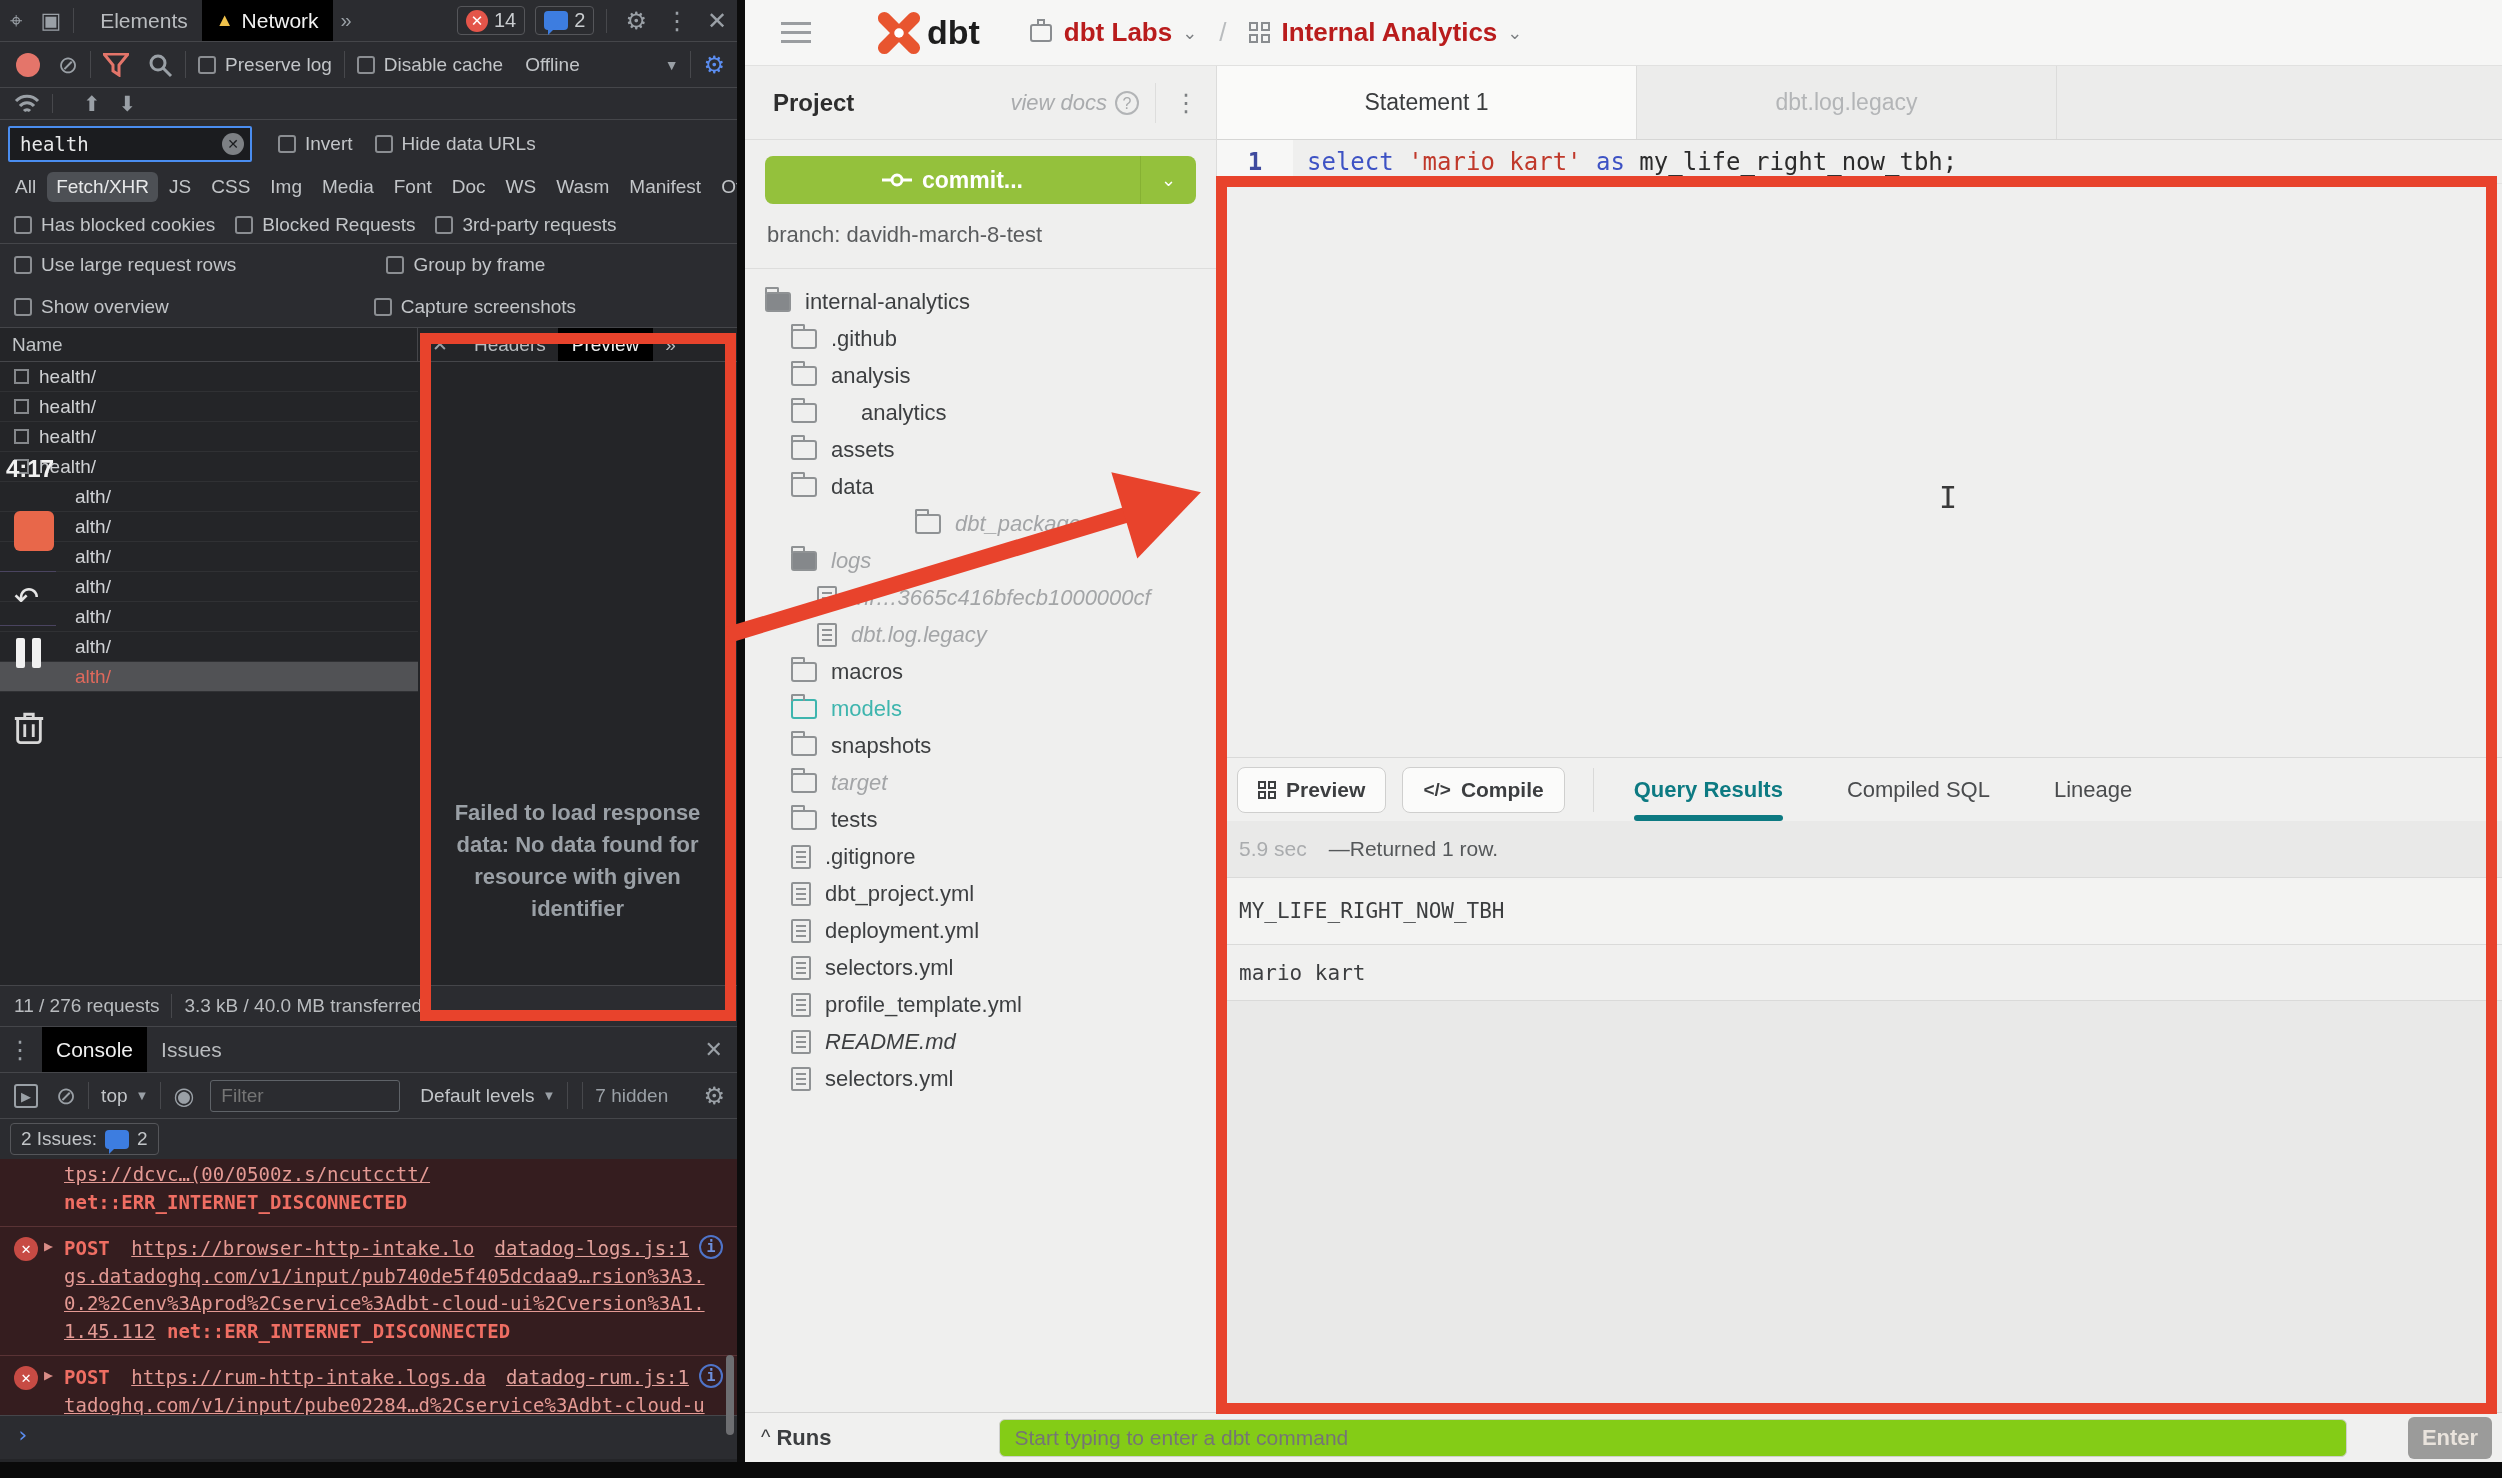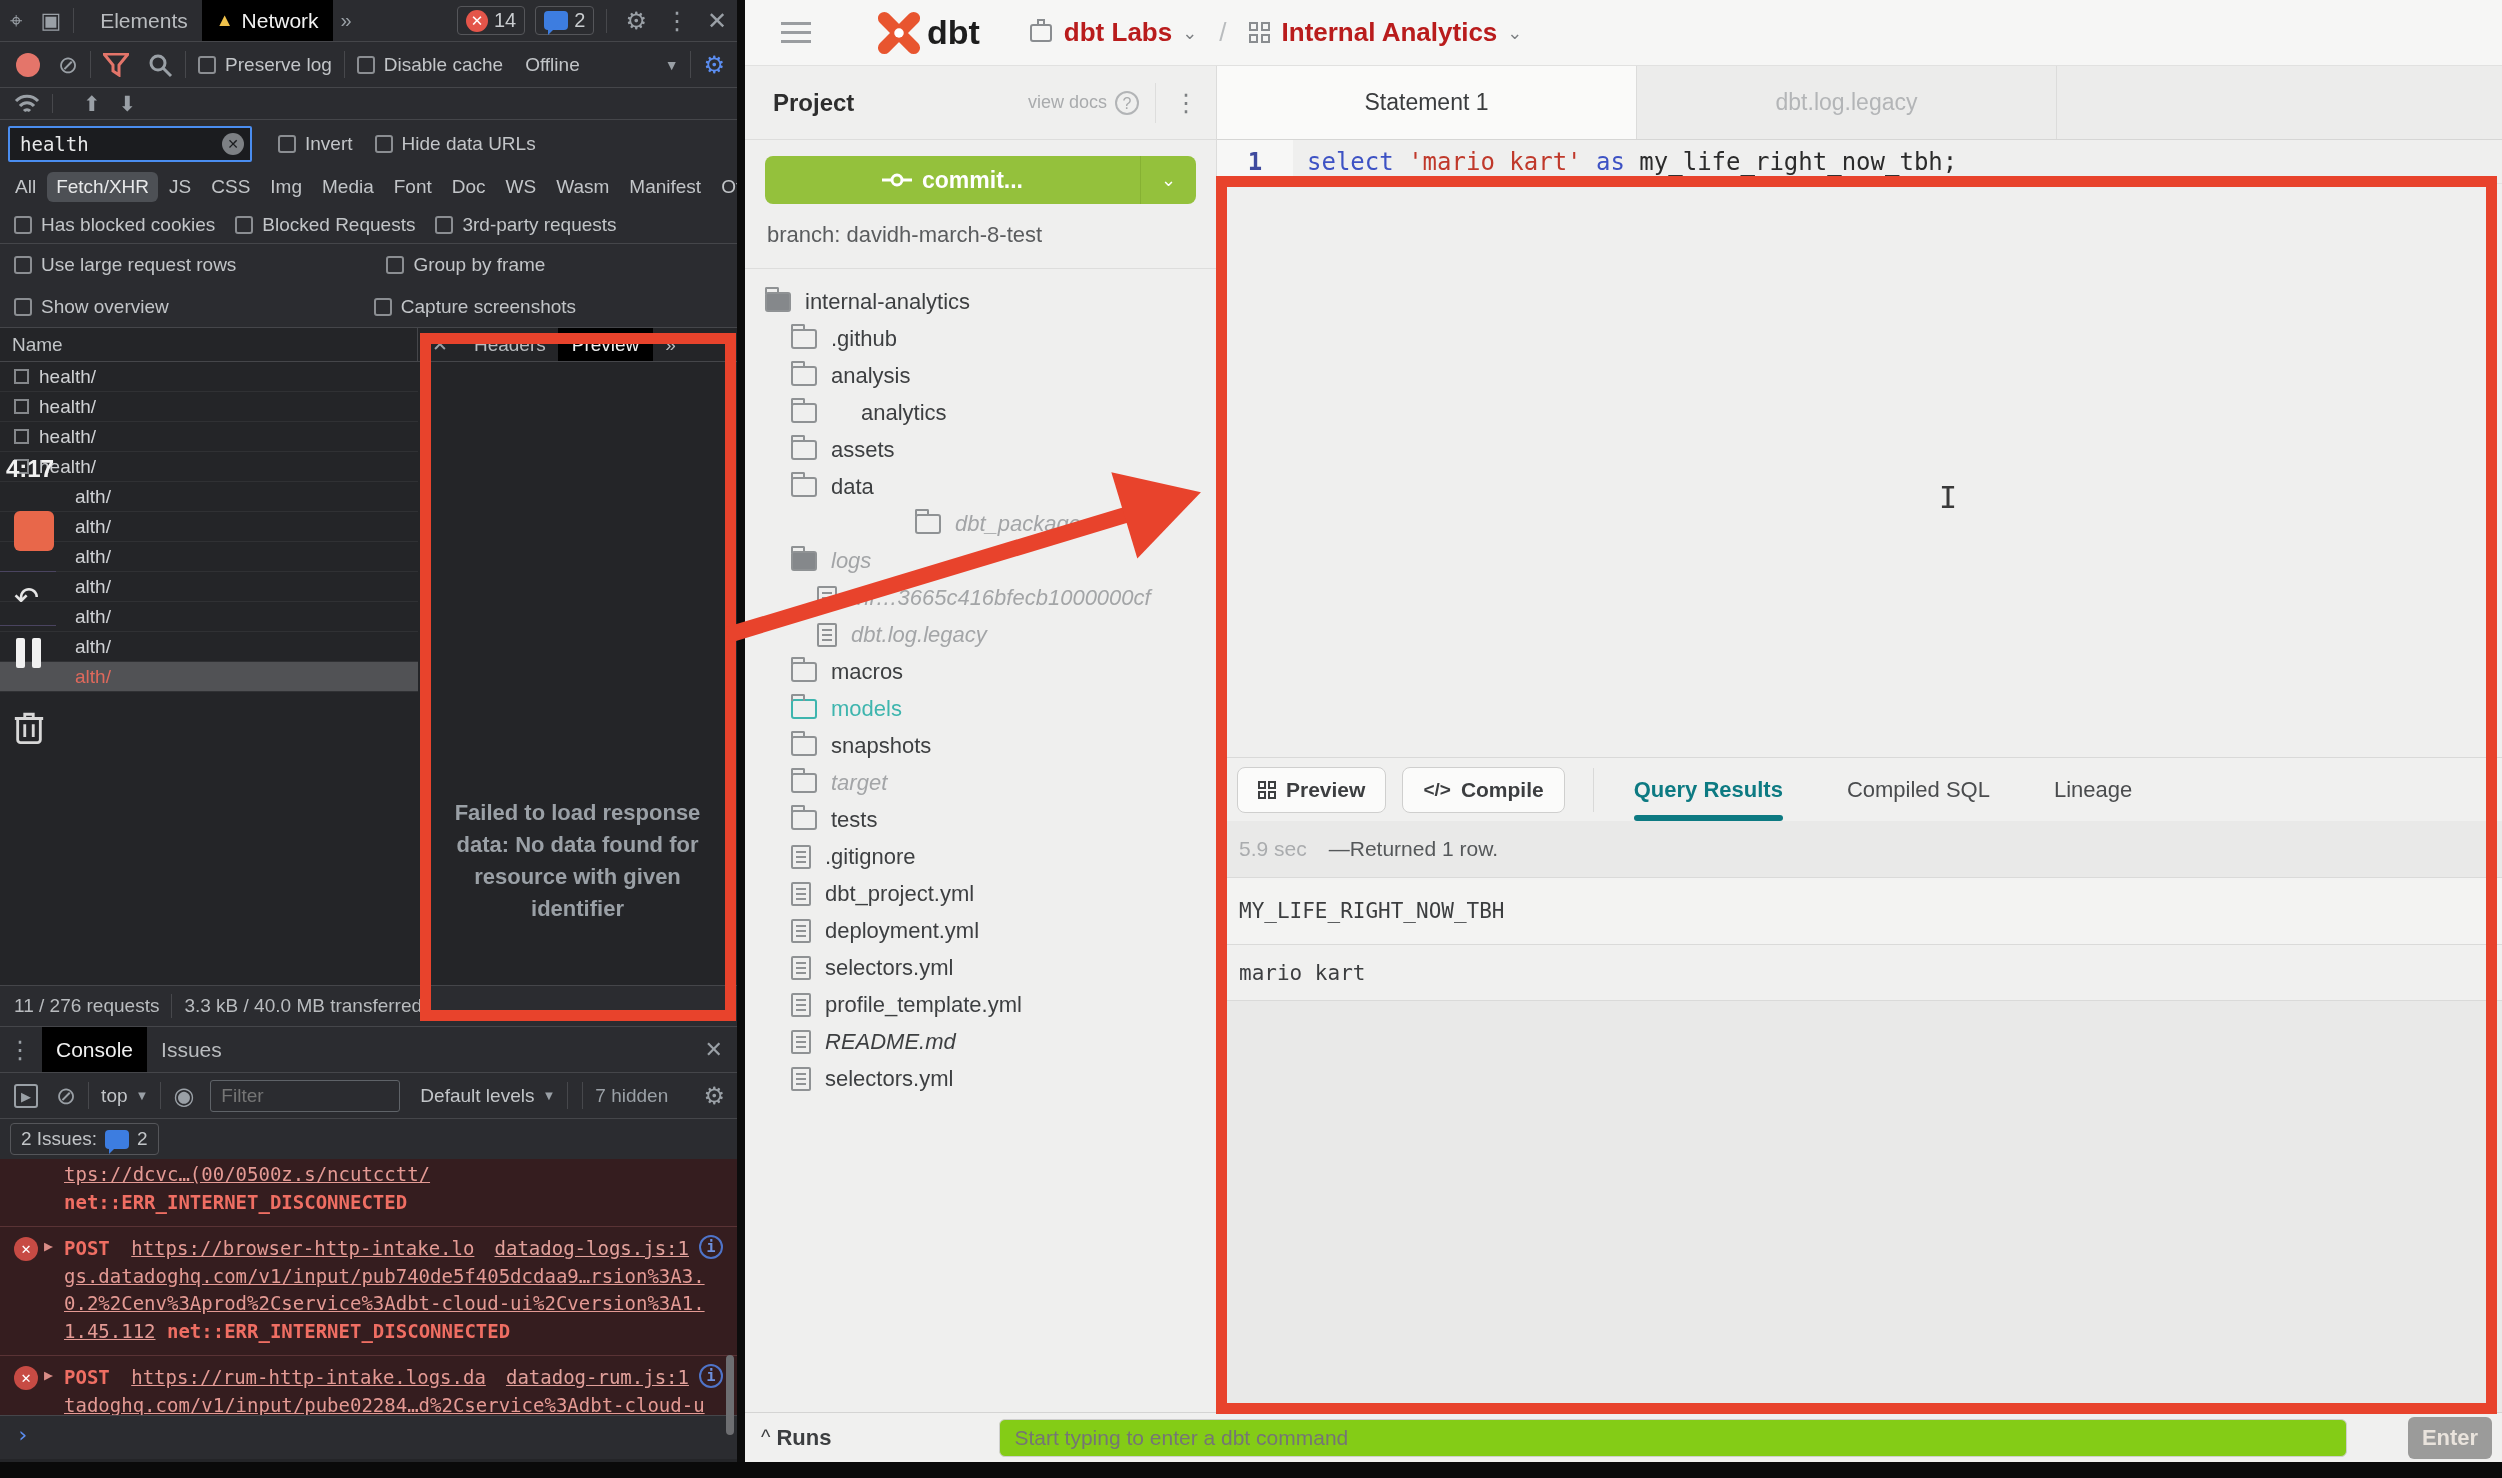--- a/index.html
+++ b/index.html
@@ -340,21 +340,21 @@
       <span style="width:9px;height:9px;border:2px solid #8a8d90;"></span>
         <span style="width:9px;height:9px;border:2px solid #8a8d90;"></span>
     </span>
     <span class="crumb" style="margin-left:12px;">Internal Analytics</span>
     <span class="chev">⌄</span>
   </div>
 
   <div class="abs" style="left:0;top:66px;width:472px;height:1346px;background:#efefee;border-right:1px solid #dcdcdb;">
     <div style="height:74px;display:flex;align-items:center;border-bottom:1px solid #dddddc;">
       <span style="font-size:24px;font-weight:bold;color:#2e2e2e;margin-left:28px;">Project</span>
-      <span style="margin-left:auto;font-size:18px;color:#a9abad;">view docs</span>
+      <span style="margin-left:auto;font-size:22px;color:#a9abad;font-style:italic;">view docs</span>
       <span style="width:24px;height:24px;border:2px solid #b2b4b6;border-radius:50%;color:#a9abad;font-size:16px;text-align:center;line-height:22px;margin:0 16px 0 8px;">?</span>
       <span style="border-left:1px solid #dddddc;height:40px;display:flex;align-items:center;padding:0 18px;color:#7d8083;font-size:24px;">⋮</span>
     </div>
     <div style="margin:16px 20px 0 20px;height:48px;background:#94c13c;border-radius:8px;display:flex;align-items:center;color:#fff;">
       <span style="flex:1;text-align:center;font-size:23px;font-weight:bold;display:flex;align-items:center;justify-content:center;gap:10px;">
         <svg width="30" height="14" viewBox="0 0 30 14">
             <line x1="0" y1="7" x2="9" y2="7" stroke="#fff" stroke-width="3"></line>
             <circle cx="15" cy="7" r="5" fill="none" stroke="#fff" stroke-width="3"></circle>
             <line x1="21" y1="7" x2="30" y2="7" stroke="#fff" stroke-width="3"></line>
           </svg>

